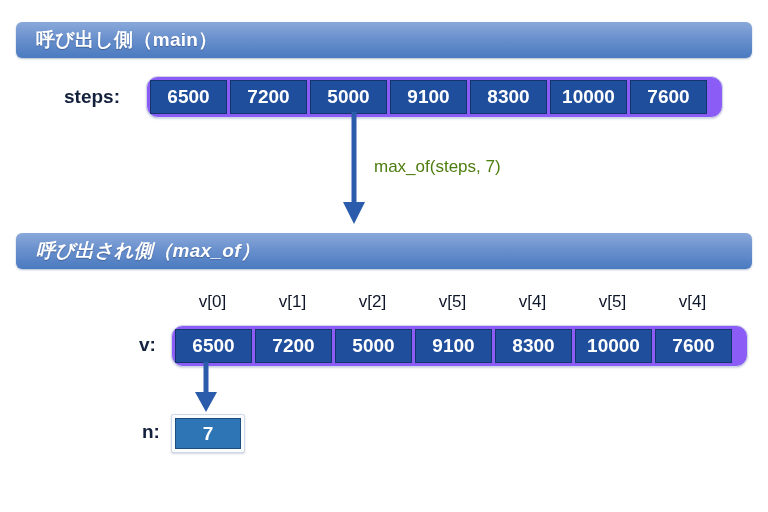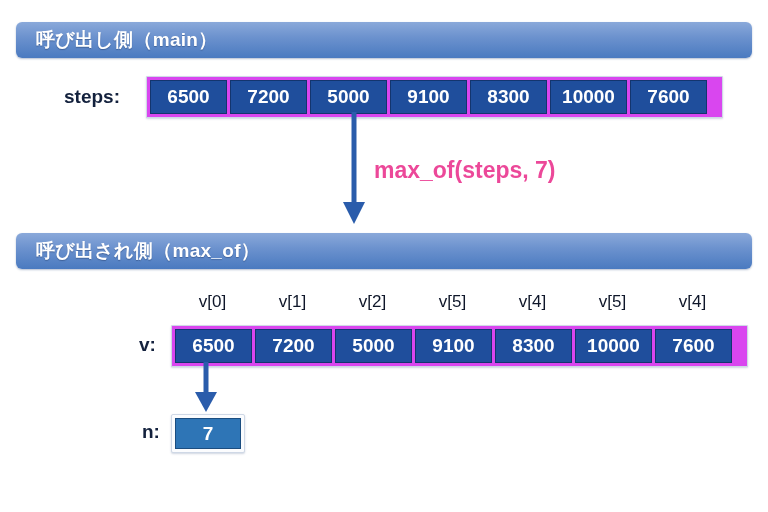--- a/index.html
+++ b/index.html
@@ -38,42 +38,42 @@
     top: 50%;
     transform: translateY(-50%);
     color: #ffffff;
     font-size: 19px;
     font-weight: bold;
     letter-spacing: 0.3px;
     white-space: nowrap;
     text-shadow: 0 1px 1px rgba(30,55,100,0.45);
   }
   #banner-main  { top: 22px; }
-  #banner-maxof { top: 233px; }
+  #banner-maxof { top: 233px; font-style: italic; }
 
   
   .var-label {
     position: absolute;
     color: #13213d;
     font-size: 19px;
     font-weight: bold;
     white-space: nowrap;
   }
   #label-steps { left: 64px;  top: 86px; }
   #label-v     { left: 139px; top: 334px; }
   #label-n     { left: 142px; top: 421px; }
 
   
   .array-frame {
     position: absolute;
     display: flex;
     padding: 3px;
-    background: #d946ef;
+    background: #8b5cf6;
     border: 1px solid #cfd8e6;
-    border-radius: 1px;
+    border-radius: 12px;
     box-shadow: 0 1px 2px rgba(40,70,120,0.22);
     box-sizing: border-box;
   }
   .cell {
     width: 77px;
     height: 34px;
     margin-right: 3px;
     background: #1f4e9c;
     border: 1px solid #13356e;
     color: #ffffff;
@@ -138,24 +138,23 @@
     position: absolute;
   }
   #arrow-call  { left: 340px; top: 112px; }
   #arrow-param { left: 192px; top: 362px; }
 
   
   #call-text {
     position: absolute;
     left: 374px;
     top: 157px;
-    color: #ec4899;
-    font-size: 23px;
-    white-space: nowrap;
-    font-weight: bold;
+    color: #4d7c0f;
+    font-size: 17px;
+    white-space: nowrap;
   }
 </style>
 </head>
 <body>
 
 <div id="canvas">
 
   <div class="banner" id="banner-main">
     <span class="banner-label">呼び出し側（main）</span>
   </div>

